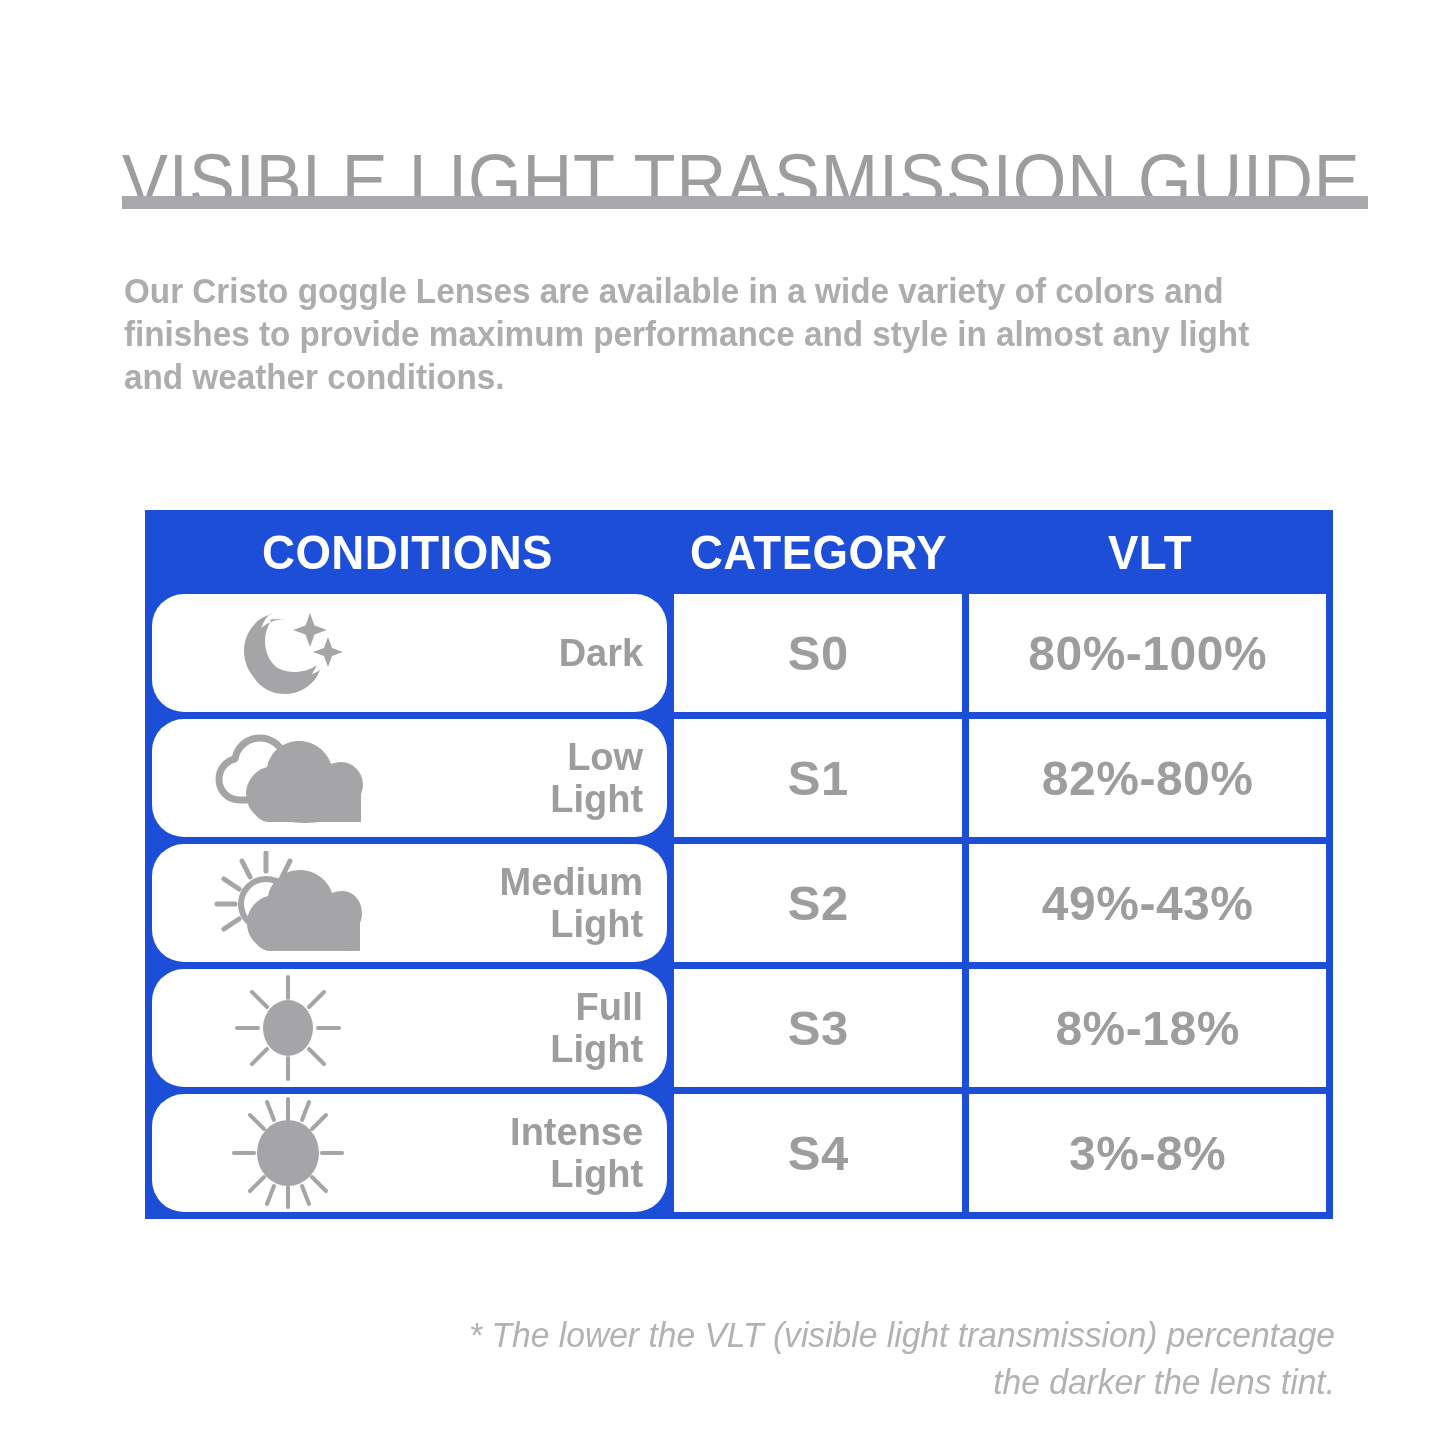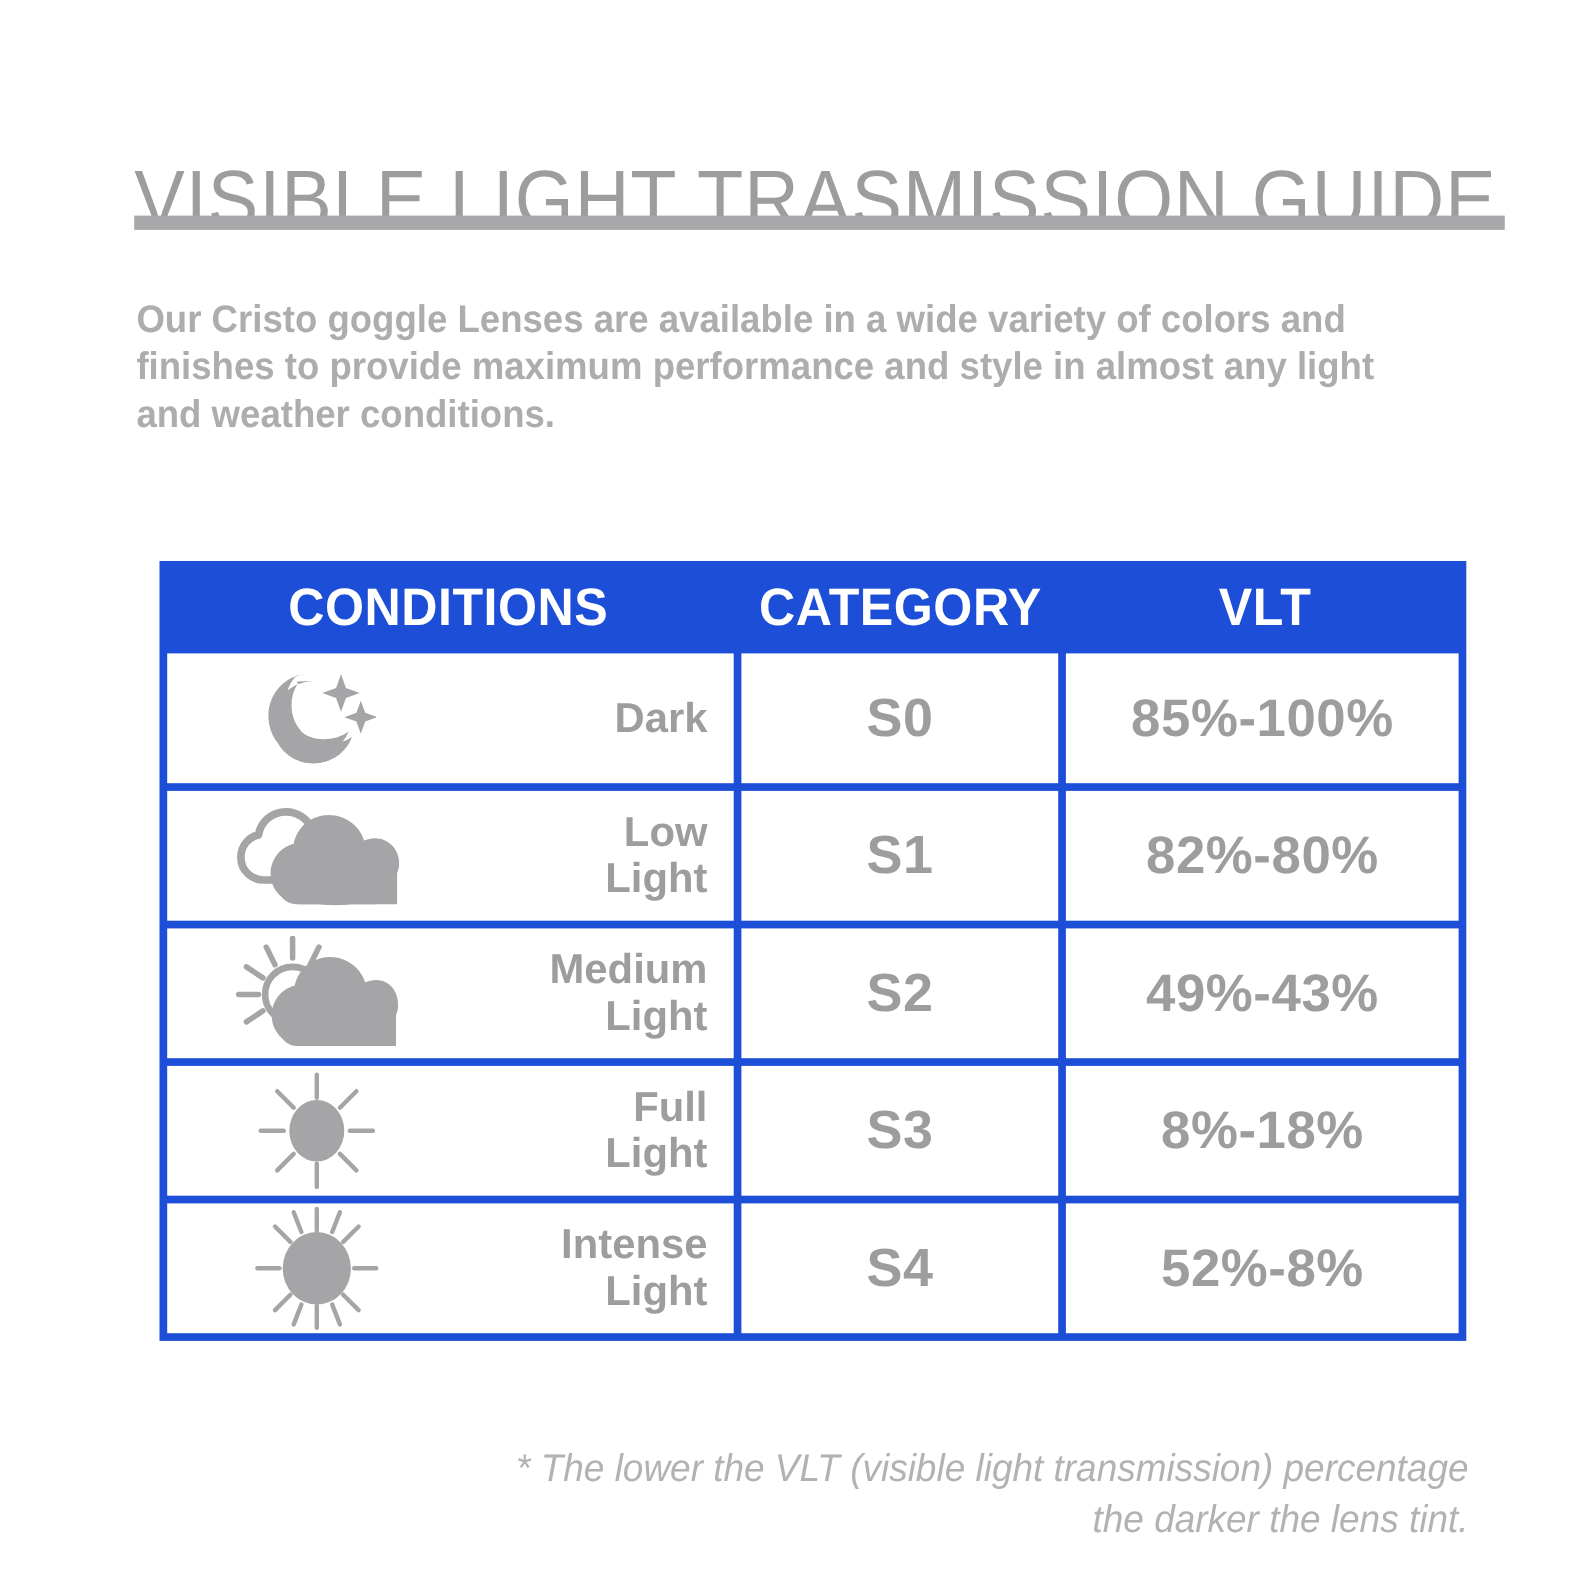--- a/index.html
+++ b/index.html
@@ -105,20 +105,21 @@
     background: #ffffff;
     display: flex;
     align-items: center;
     box-sizing: border-box;
   }
   .cell-conditions {
     width: 518px;
     justify-content: space-between;
     padding: 0 24px 0 46px;
     margin-right: 7px;
+    border-radius: 32px;
   }
   .cell-category {
     width: 290px;
     justify-content: center;
     margin-right: 7px;
   }
   .cell-vlt {
     width: 359px;
     justify-content: center;
   }
@@ -199,21 +200,21 @@
               <path d="M76 6 L80.5 18.5 L93 23 L80.5 27.5 L76 40 L71.5 27.5 L59 23 L71.5 18.5 Z" fill="#a5a5a8"></path>
               <path d="M94 30 L98 41 L109 45 L98 49 L94 60 L90 49 L79 45 L90 41 Z" fill="#a5a5a8"></path>
             </svg>
           </span>
           <span class="cond-label">Dark</span>
         </div>
         <div class="cell cell-category">
           <span class="cat-value">S0</span>
         </div>
         <div class="cell cell-vlt">
-          <span class="vlt-value">85%-100%</span>
+          <span class="vlt-value">80%-100%</span>
         </div>
       </div>
 
       <div class="trow">
         <div class="cell cell-conditions">
           <span class="cond-icon">
             <svg width="150" height="96" viewBox="0 0 150 96">
               <path d="M27 70 C15 70 6 61 6 49 C6 39 13 31 22 29 C24 17 34 8 47 8 C58 8 67 15 71 24 C74 22 78 21 82 21 C94 21 104 31 104 43 C104 45 104 47 103 49 C104 49 105 49 106 49 C112 49 117 54 117 60 C117 66 112 70 106 70 Z" fill="#ffffff" stroke="#a5a5a8" stroke-width="7" stroke-linejoin="round"></path>
               <path d="M62 92 C46 92 33 80 33 64 C33 51 42 40 54 37 C57 22 70 11 86 11 C101 11 114 21 118 34 C121 33 124 32 128 32 C140 32 150 42 150 55 C150 58 149 61 148 64 L148 92 Z" fill="#a5a5a8"></path>
               <ellipse cx="92" cy="62" rx="54" ry="31" fill="#a5a5a8"></ellipse>
@@ -306,21 +307,21 @@
               </g>
               <ellipse cx="58" cy="58" rx="31" ry="33" fill="#a5a5a8"></ellipse>
             </svg>
           </span>
           <span class="cond-label">Intense<br>Light</span>
         </div>
         <div class="cell cell-category">
           <span class="cat-value">S4</span>
         </div>
         <div class="cell cell-vlt">
-          <span class="vlt-value">52%-8%</span>
+          <span class="vlt-value">3%-8%</span>
         </div>
       </div>
 
     </div>
   </div>
 
   <p class="footnote">* The lower the VLT (visible light transmission) percentage the darker the lens tint.</p>
 
 </div>
 

